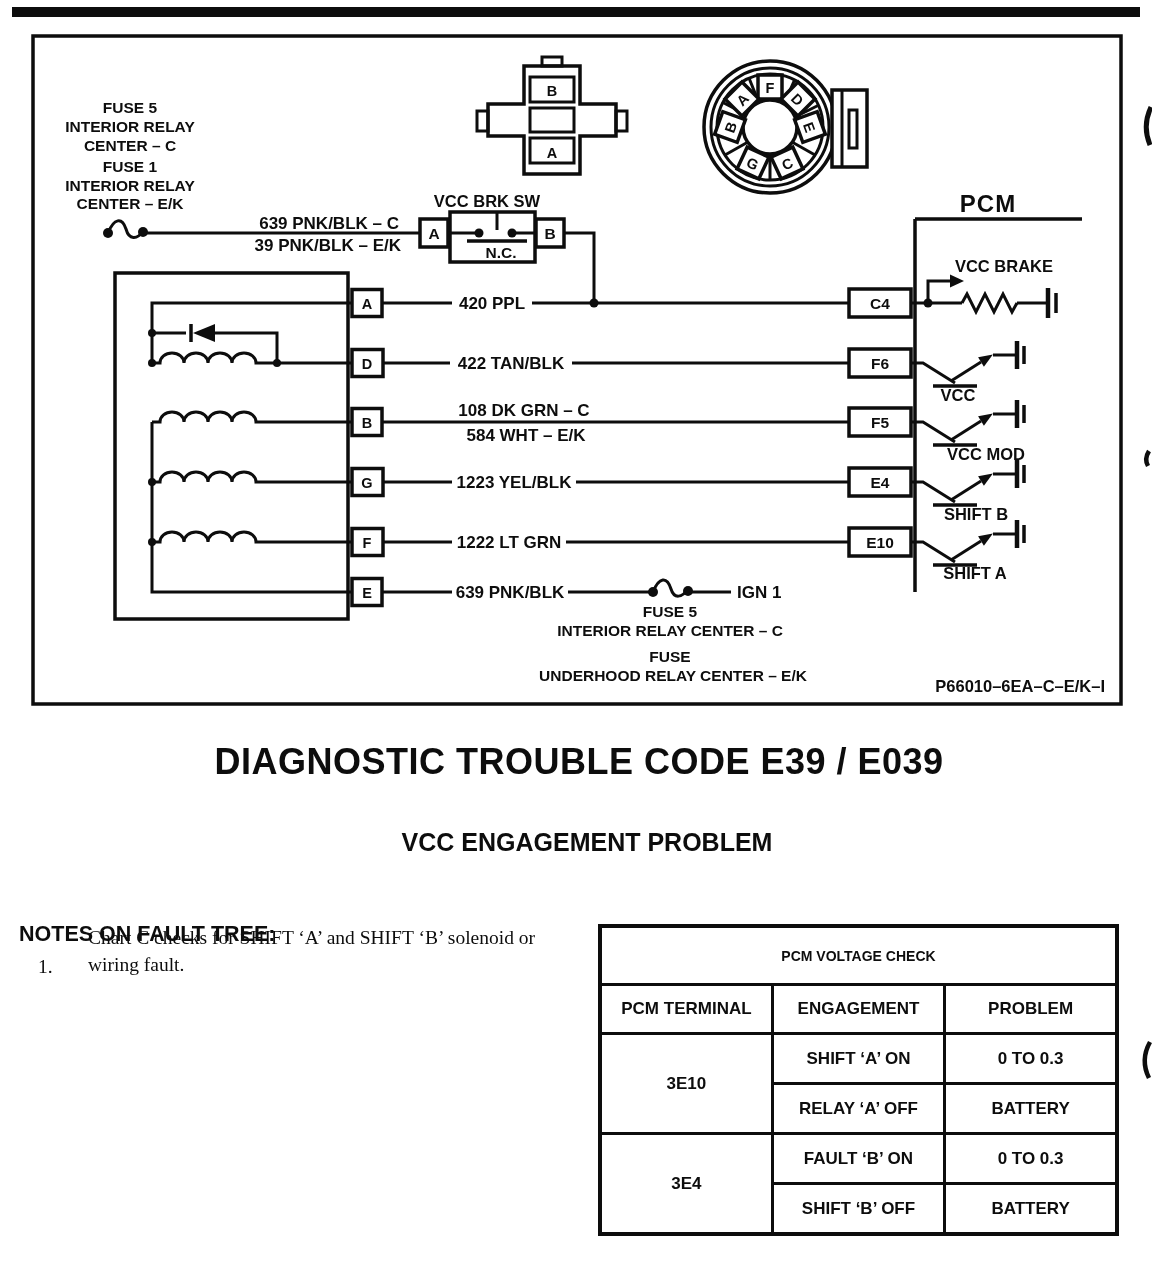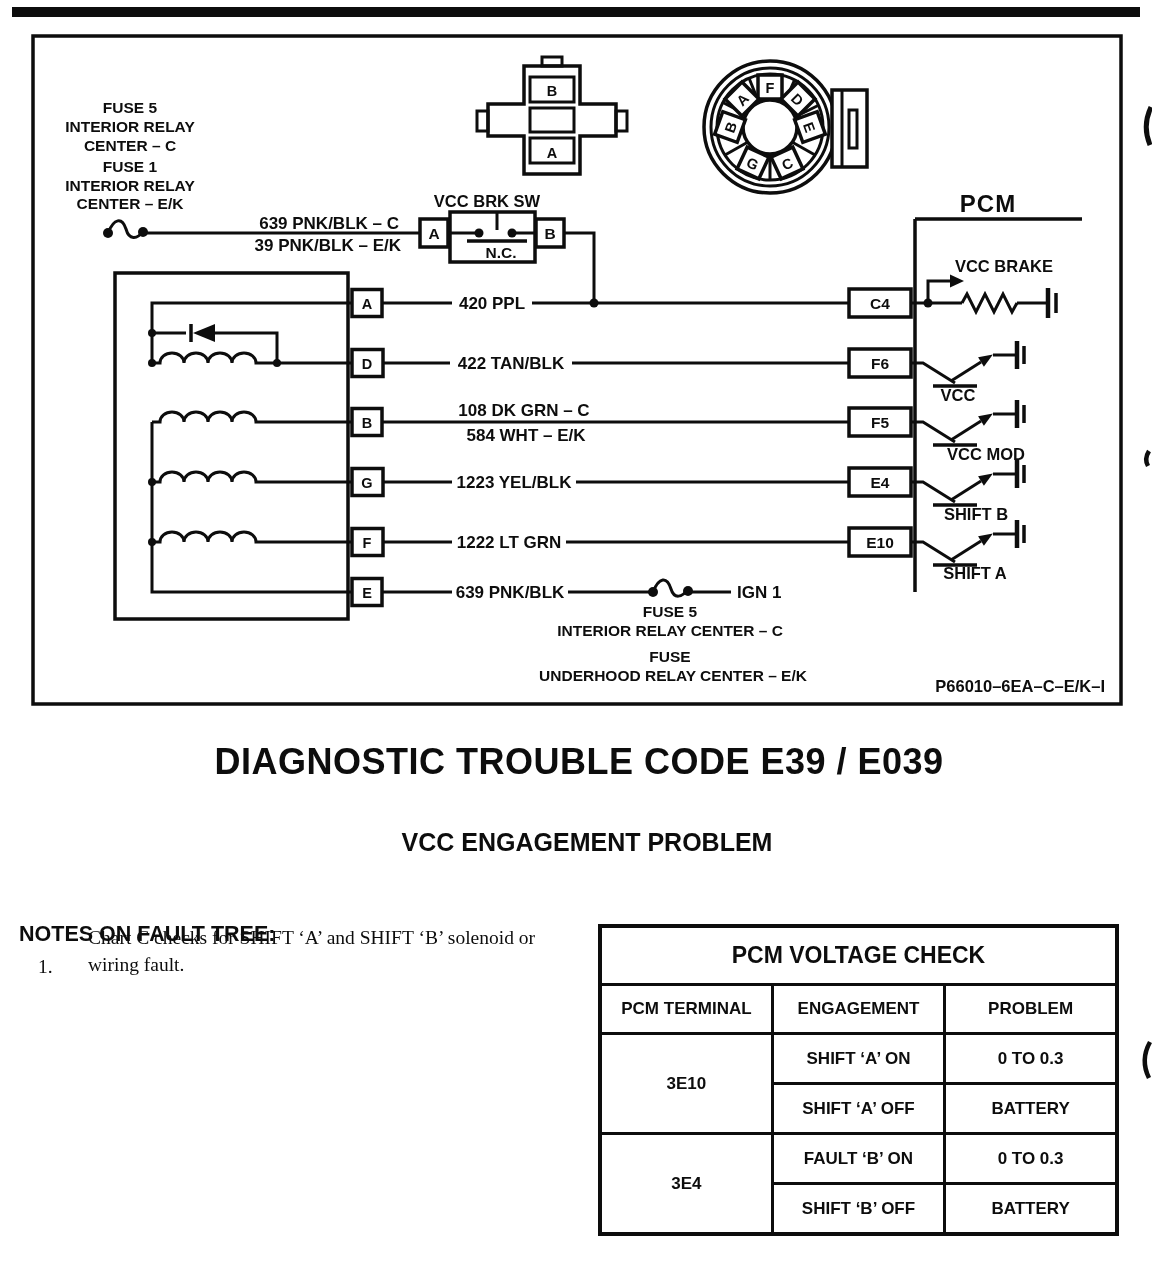--- a/index.html
+++ b/index.html
@@ -22,21 +22,21 @@
   .overlay{position:absolute;}
   .title{left:0;top:741px;width:1158px;text-align:center;font-weight:bold;font-size:36px;letter-spacing:.5px;}
   .subtitle{left:12px;top:826px;width:1150px;text-align:center;font-weight:bold;font-size:25px;line-height:33px;}
   .notes-head{left:19px;top:922px;font-weight:bold;font-size:21.5px;}
   .note-num{left:38px;top:956px;font-family:"Liberation Serif",serif;font-size:19.5px;}
   .note-text{left:88px;top:924px;width:492px;font-family:"Liberation Serif",serif;font-size:19.5px;line-height:27px;}
   table.vt{position:absolute;left:598px;top:924px;width:521px;border-collapse:collapse;
            border:4px solid #0d0d0d;table-layout:fixed;}
   table.vt td,table.vt th{border:3px solid #0d0d0d;text-align:center;vertical-align:middle;
            font-weight:bold;font-size:17px;padding:0;}
-  table.vt .tt{height:55px;font-size:23px;}
+  table.vt .tt{height:55px;font-size:14px;}
   table.vt .hd{height:46px;margin-top:17px;}
   table.vt .dr{height:47px;}
   .c1{width:184px;}.c2{width:170px;}.c3{width:157px;}
 </style>
 </head>
 <body>
 
 <div class="page">
 
 <svg width="1152" height="1280" viewBox="0 0 1152 1280">
@@ -296,21 +296,21 @@
       <td class="hd c1">PCM TERMINAL</td>
       <td class="hd c2">ENGAGEMENT</td>
       <td class="hd c3">PROBLEM</td>
     </tr>
     <tr>
       <td class="dr" rowspan="2">3E10</td>
       <td class="dr">SHIFT ‘A’ ON</td>
       <td class="dr">0 TO 0.3</td>
     </tr>
     <tr>
-      <td class="dr">SHIFT ‘A’ OFF</td>
+      <td class="dr">RELAY ‘A’ OFF</td>
       <td class="dr">BATTERY</td>
     </tr>
     <tr>
       <td class="dr" rowspan="2">3E4</td>
       <td class="dr">FAULT ‘B’ ON</td>
       <td class="dr">0 TO 0.3</td>
     </tr>
     <tr>
       <td class="dr">SHIFT ‘B’ OFF</td>
       <td class="dr">BATTERY</td>

